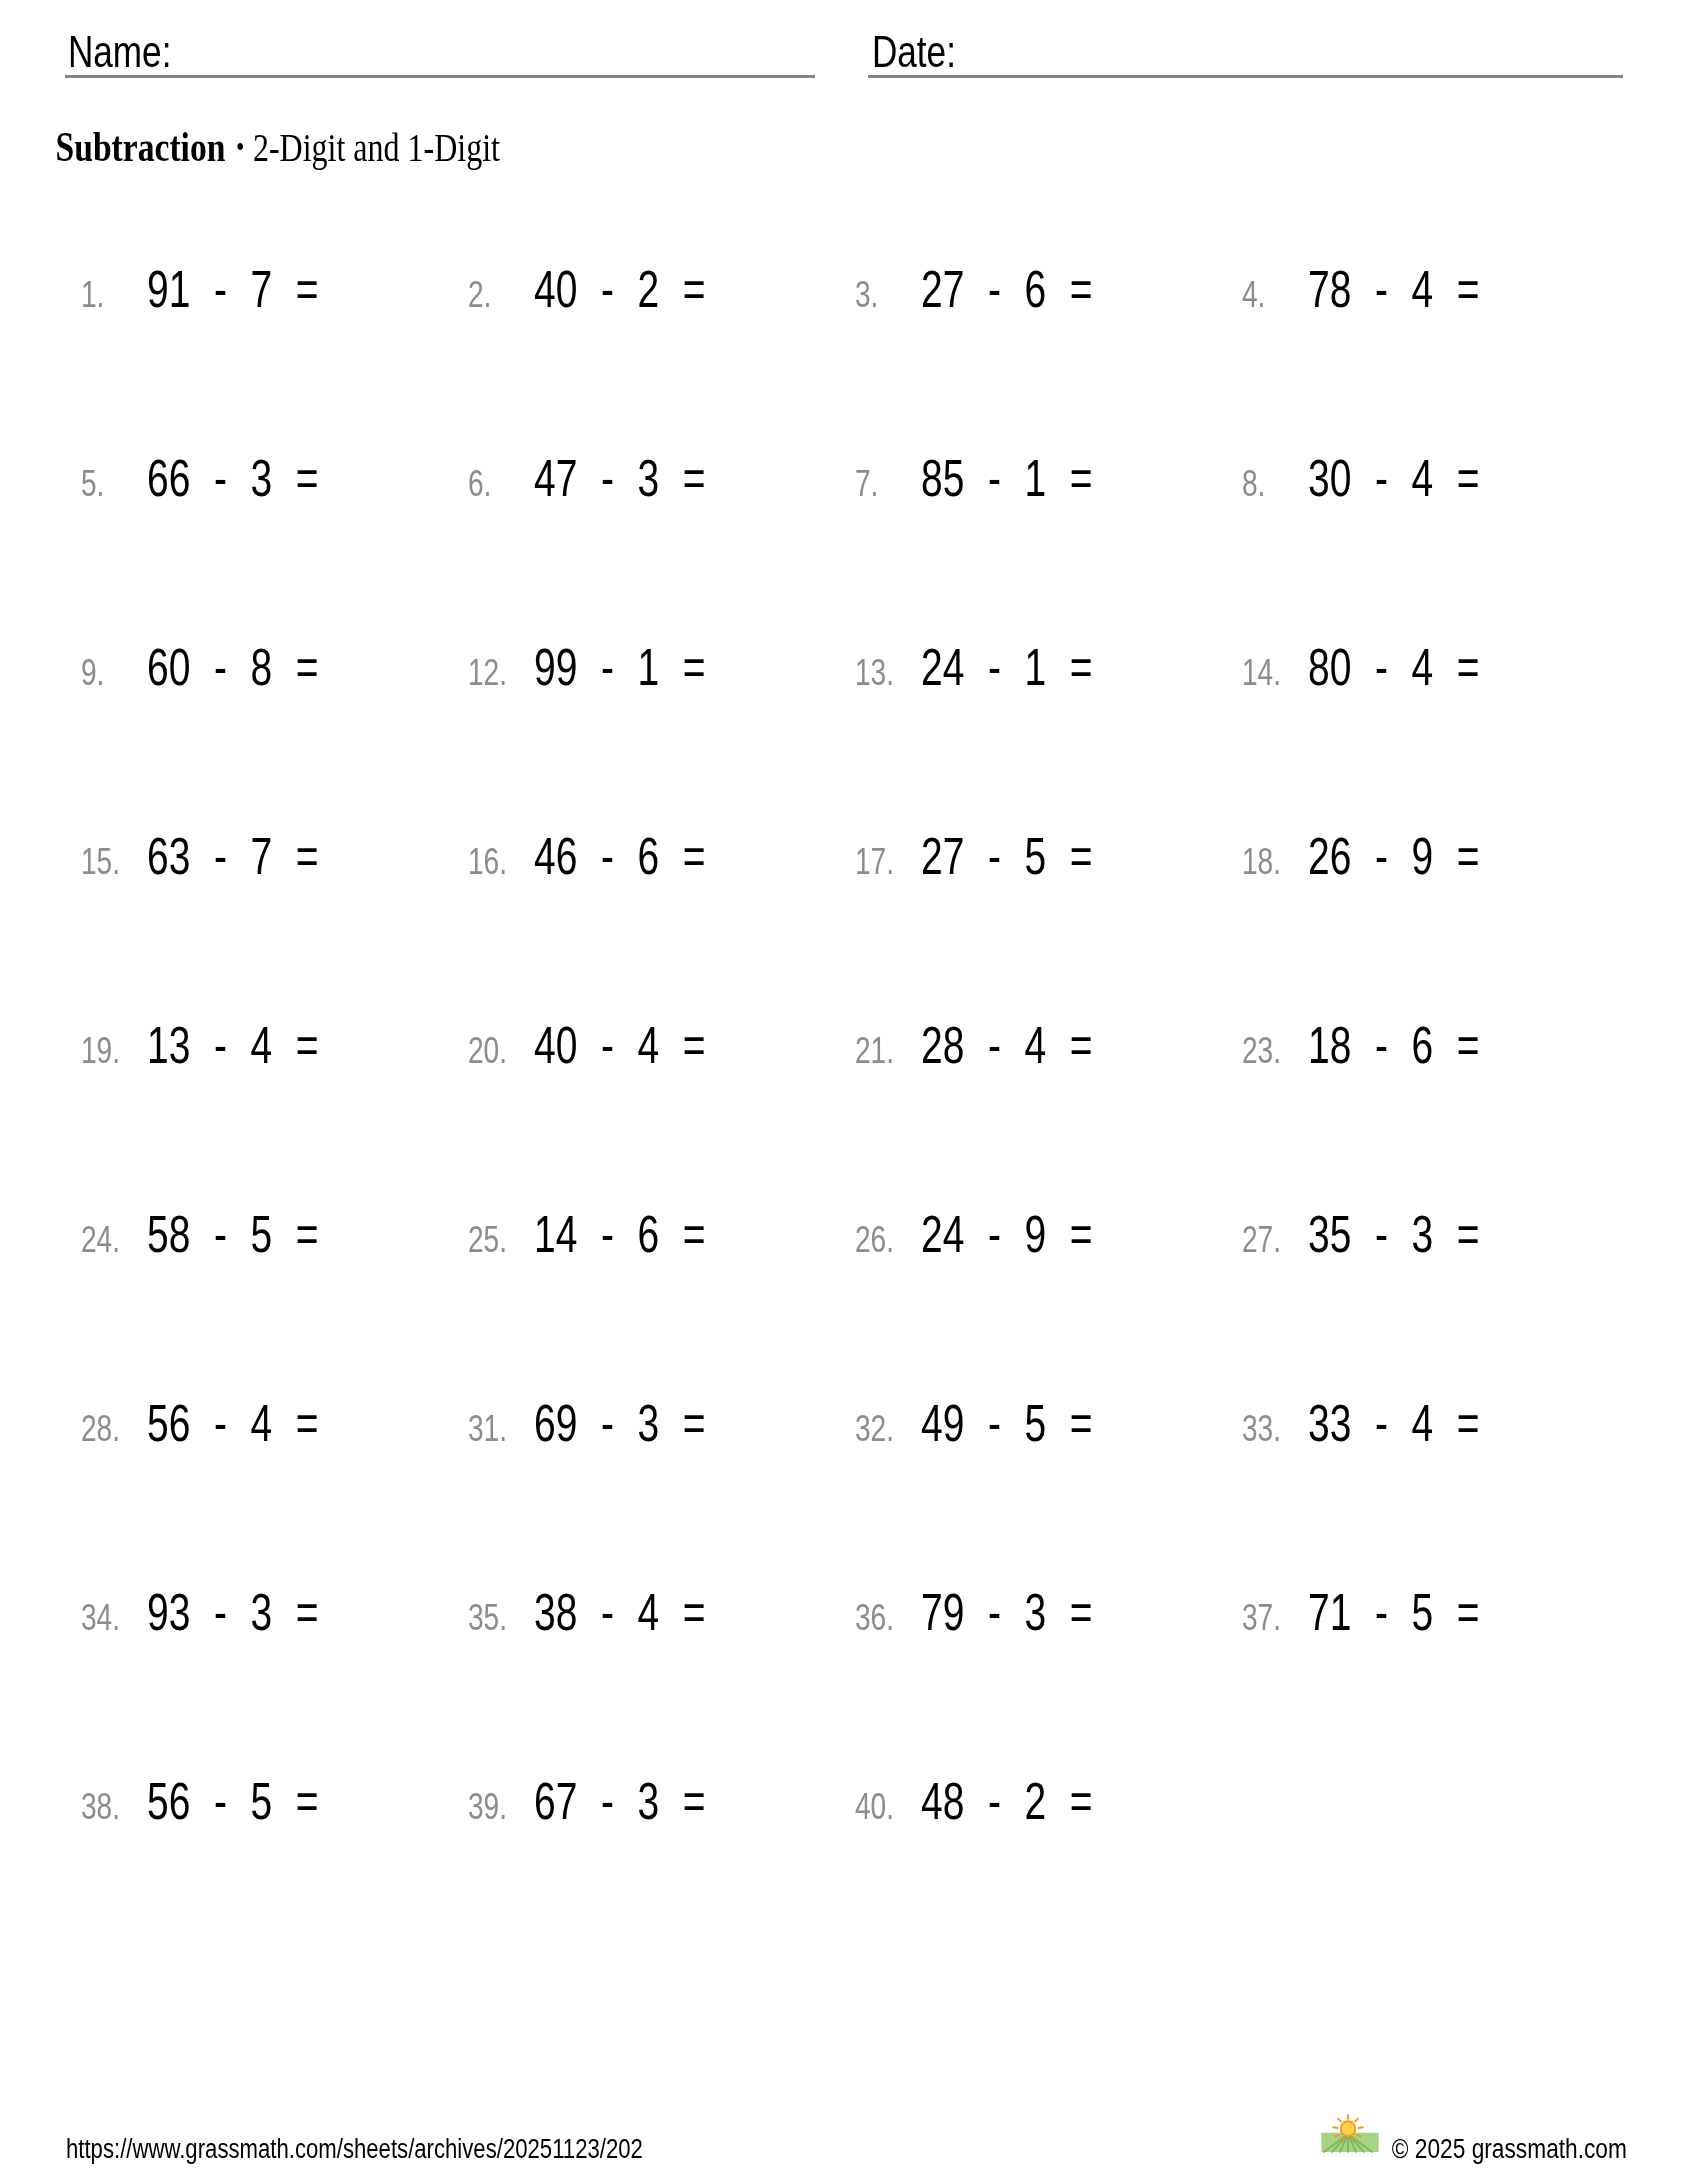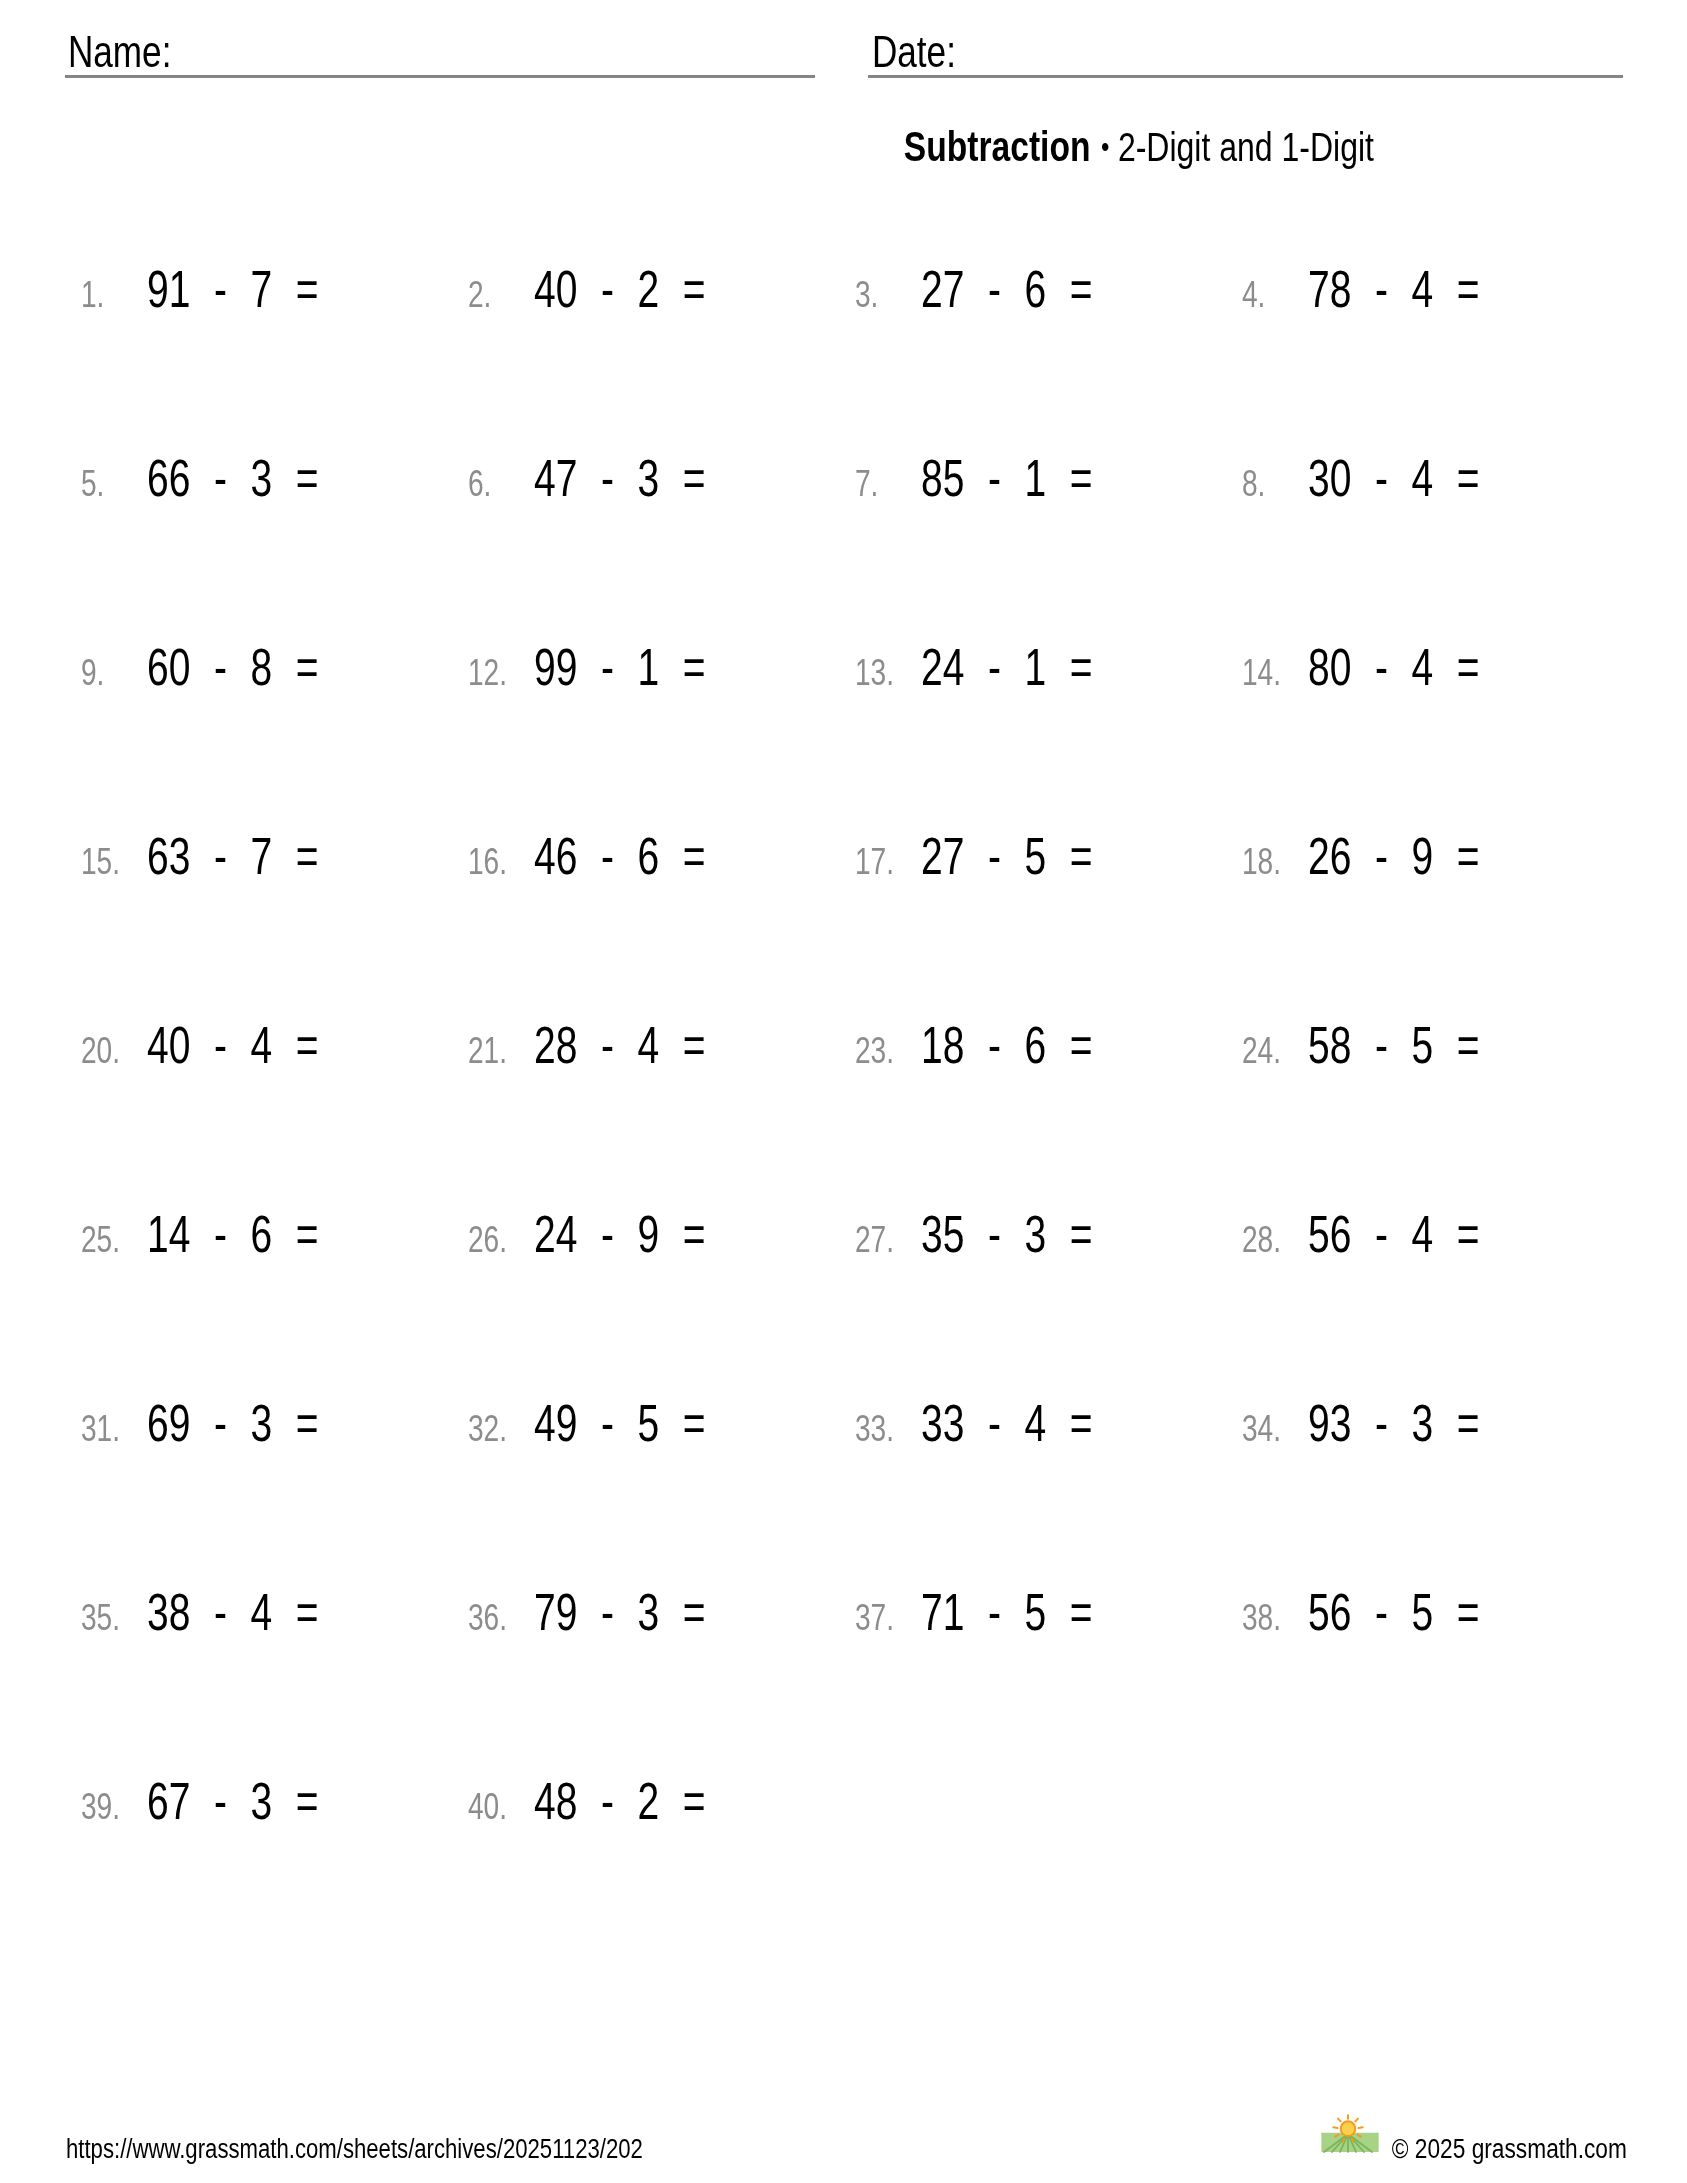--- a/index.html
+++ b/index.html
@@ -9,21 +9,21 @@
   }
   .cond{display:inline-block;transform:scaleX(0.78);transform-origin:0 50%;white-space:nowrap;}
   
   .hdr-label{position:absolute;top:29px;font-size:45px;line-height:1;font-weight:400;}
   #name-label{left:68px;}
   #date-label{left:872px;}
   .rule{position:absolute;top:75px;height:3.3px;background:#848484;}
   #name-line{left:65px;width:750px;}
   #date-line{left:868px;width:755px;}
   
-  .title-row{position:absolute;top:126px;left:0;width:1433px;text-align:right;line-height:1;}
+  .title-row{position:absolute;top:126px;left:0;width:1433px;text-align:left;line-height:1;font-family:Liberation Serif, serif;}
   .title-inner{display:inline-block;transform:scaleX(0.80);transform-origin:50% 50%;white-space:nowrap;font-size:40px;}
   .title-main{font-weight:700;font-size:42px;}
   .title-bullet{font-size:30px;vertical-align:4px;margin:0 10.6px 0 13.2px;}
   
   .grid{
     position:absolute;left:81px;top:198px;width:1548px;
     display:grid;grid-template-columns:repeat(4,387px);grid-auto-rows:189px;
   }
   .cell{display:flex;align-items:baseline;padding-top:65px;box-sizing:border-box;}
   .pnum{flex:0 0 66px;width:66px;font-size:36px;line-height:1;color:#8c8c8c;
@@ -126,20 +126,24 @@
   <div class="cell">
     <span class="pnum">17.</span>
     <span class="pexpr">27 - 5 =</span>
   </div>
 
   <div class="cell">
     <span class="pnum">18.</span>
     <span class="pexpr">26 - 9 =</span>
   </div>
 
+  <div class="cell">
+    <span class="pnum">19.</span>
+    <span class="pexpr">13 - 4 =</span>
+  </div>
 
   <div class="cell">
     <span class="pnum">20.</span>
     <span class="pexpr">40 - 4 =</span>
   </div>
 
   <div class="cell">
     <span class="pnum">21.</span>
     <span class="pexpr">28 - 4 =</span>
   </div>

